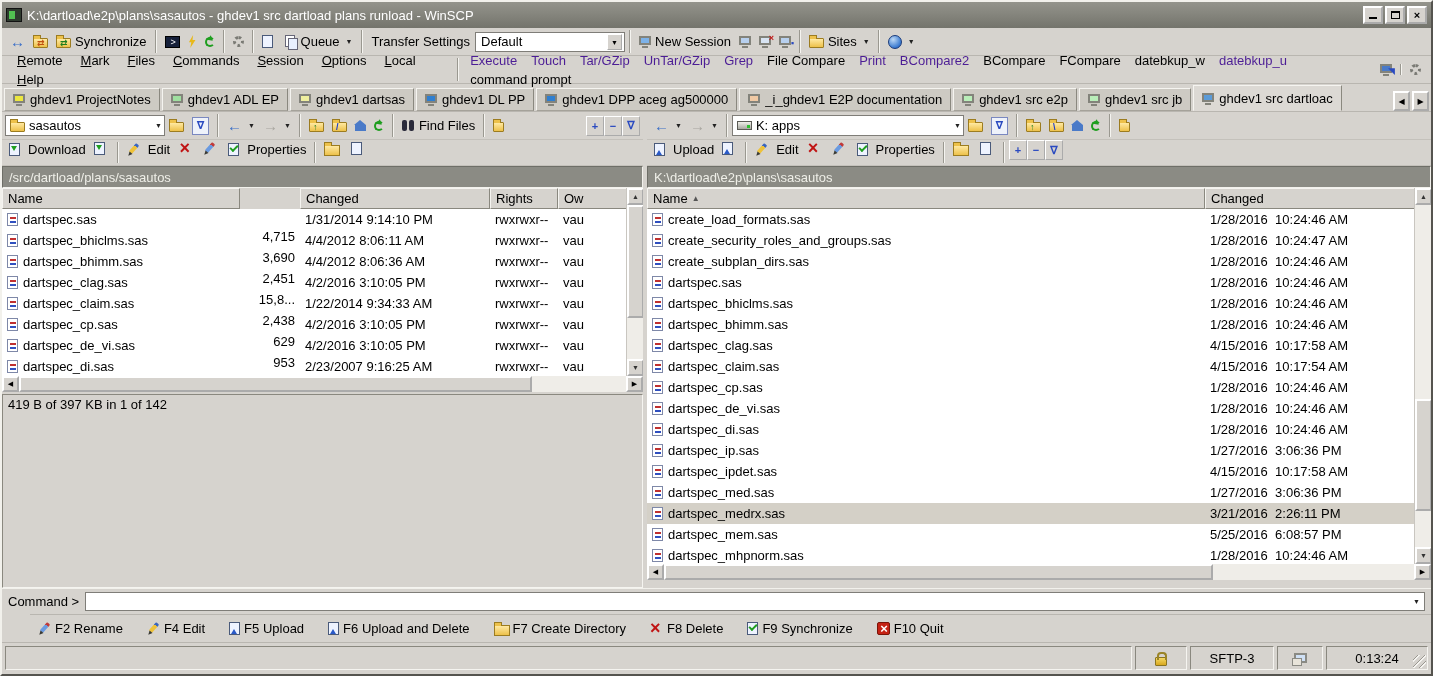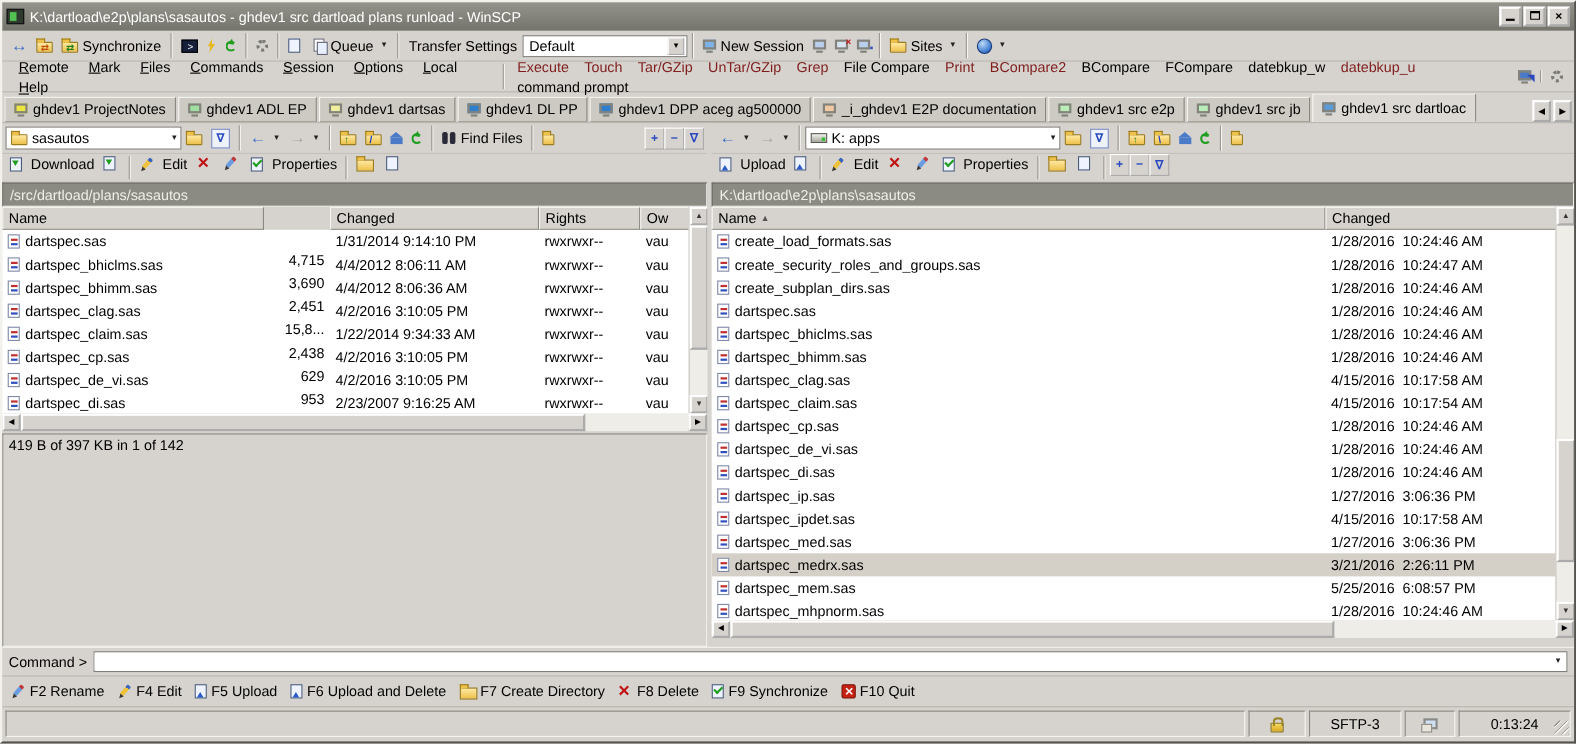--- a/index.html
+++ b/index.html
@@ -72,21 +72,21 @@
   .icn-page-check::after{content:"";position:absolute;left:2px;top:2px;width:6px;height:3px;border-left:2px solid #1f9e1f;border-bottom:2px solid #1f9e1f;transform:rotate(-45deg);}
   .icn-folder-new{width:15px;}
   .icn-folder-new::before{content:"";position:absolute;left:0;top:3px;width:14px;height:9px;background:linear-gradient(#ffe9a2,#edc14a);border:1px solid #9c7c20;}
   .icn-folder-new::after{content:"";position:absolute;left:0;top:0px;width:6px;height:3px;background:#edc14a;border:1px solid #9c7c20;border-bottom:none;}
 
   
   .menubar{height:28px;flex:none;display:flex;align-items:center;padding:0 6px;border-bottom:1px solid #b9b6b0;}
   .menu-item{display:inline-block;padding:2px 9px;white-space:nowrap;}
   .menu-item::first-letter{text-decoration:underline;}
   .cmd-item{display:inline-block;padding:2px 7px;white-space:nowrap;}
-  .disabled{color:#7f1d1d;}
+  .disabled{color:#4c1d95;}
   .mright{margin-left:auto;display:flex;align-items:center;}
 
   
   .tabbar{height:28px;flex:none;display:flex;align-items:flex-end;padding:0 2px;border-bottom:1px solid #b9b6b0;}
   .tabs{display:flex;flex:1;overflow:hidden;align-items:flex-end;gap:2px;}
   .tab{display:flex;align-items:center;gap:5px;height:23px;padding:0 8px;background:#cdcac3;border:1px solid;border-color:#f5f4f0 #8a887f #a5a29a #f5f4f0;white-space:nowrap;flex:none;}
   .tab.active{background:#dcd9d4;height:26px;border-bottom-color:#dcd9d4;font-weight:normal;}
   .tabscroll{display:flex;gap:2px;margin-left:3px;flex:none;}
   .tsbtn{width:17px;height:20px;background:#d6d3ce;border:2px outset #fff;font-size:8px;text-align:center;padding:0;}
 
@@ -108,41 +108,41 @@
   .list-region{flex:1;position:relative;display:flex;flex-direction:column;overflow:hidden;background:#fff;}
   .colhead{height:21px;flex:none;display:flex;background:#d6d3ce;}
   .hcell{border:1px solid;border-color:#f5f4f0 #8a887f #8a887f #f5f4f0;padding:0 5px;line-height:19px;white-space:nowrap;overflow:hidden;flex:none;display:flex;align-items:center;gap:4px;}
   .rows{flex:1;overflow:hidden;background:#fff;}
   .frow{height:21px;display:flex;align-items:center;white-space:nowrap;}
   .frow.selected{background:#d4d0c7;}
   .cell{flex:none;overflow:hidden;padding:0 5px;white-space:pre;}
   .cname{display:flex;align-items:center;}
   .cr{text-align:right;}
   
-  .lw-name{width:238px;} .lw-size{width:60px;margin-top:33px;} .lw-chg{width:190px;} .lw-rights{width:92px;} .lw-own{flex:1 1 auto;}
+  .lw-name{width:238px;} .lw-size{width:60px;margin-top:33px;} .lw-chg{width:190px;} .lw-rights{width:68px;} .lw-own{flex:1 1 auto;}
   
   .rw-name{width:558px;} .rw-chg{flex:1 1 auto;}
 
   
   .vscroll{position:absolute;top:0;right:0;bottom:0;width:17px;background:#efede8;border-left:1px solid #c9c6c0;}
   .sbtn{position:absolute;left:0;width:17px;height:17px;background:#d6d3ce;border:2px outset #fff;font-size:7px;text-align:center;line-height:13px;color:#333;padding:0;}
   .sbtn.up{top:0;} .sbtn.down{bottom:0;}
   .sthumb{position:absolute;left:0;width:17px;background:#d6d3ce;border:2px outset #fff;}
   .hscroll{height:16px;flex:none;position:relative;background:#efede8;}
   .hbtn{position:absolute;top:0;width:17px;height:16px;background:#d6d3ce;border:2px outset #fff;font-size:7px;text-align:center;line-height:12px;padding:0;}
   .hbtn.left{left:0;} .hbtn.right{right:0;}
   .hthumb{position:absolute;top:0;height:16px;background:#d6d3ce;border:2px outset #fff;}
   .panel-status{flex:1;margin-top:2px;border:1px solid;border-color:#8a887f #f5f4f0 #f5f4f0 #8a887f;padding:2px 5px;background:#d6d3ce;white-space:nowrap;}
   .rfiller{height:8px;flex:none;}
 
   
   .cmdrow{height:26px;flex:none;display:flex;align-items:center;padding:0 6px;gap:6px;border-top:1px solid #f2f1ec;}
   .cmdinput{flex:1;height:19px;background:#fff;border:1px solid #7f7d78;display:flex;align-items:center;}
   .cmdinput input{flex:1;border:none;outline:none;height:15px;font-family:inherit;font-size:13px;padding:0 3px;}
-  .fkeys{height:28px;flex:none;display:flex;align-items:center;padding:0 8px;gap:12px;border-top:1px solid #b9b6b0;background:#d6d3ce;white-space:nowrap;}
+  .fkeys{height:28px;flex:none;display:flex;align-items:center;padding:0 8px;gap:24px;border-top:1px solid #b9b6b0;background:#d6d3ce;white-space:nowrap;margin-left:28px;}
   .fkey{display:flex;align-items:center;}
   .statusbar{flex:1;display:flex;align-items:stretch;gap:3px;padding:3px 3px 4px 3px;border-top:1px solid #b9b6b0;}
   .spanel{border:1px solid;border-color:#8a887f #f5f4f0 #f5f4f0 #8a887f;display:flex;align-items:center;justify-content:center;position:relative;}
   .sp-main{flex:1;}
   .sp-lock{width:52px;} .sp-proto{width:84px;} .sp-net{width:46px;} .sp-time{width:102px;}
   .grip{position:absolute;right:1px;bottom:1px;width:13px;height:13px;background:repeating-linear-gradient(135deg,transparent 0 3px,#9a9790 3px 4px,#f5f4f0 4px 5px);}
   .netic{width:13px;height:10px;border:2px solid #8a8a84;background:#cfe0f5;position:relative;}
   .netic::after{content:"";position:absolute;left:-4px;bottom:-5px;width:8px;height:6px;background:#e8e4da;border:1px solid #8a8a84;}
 </style>
 </head>

